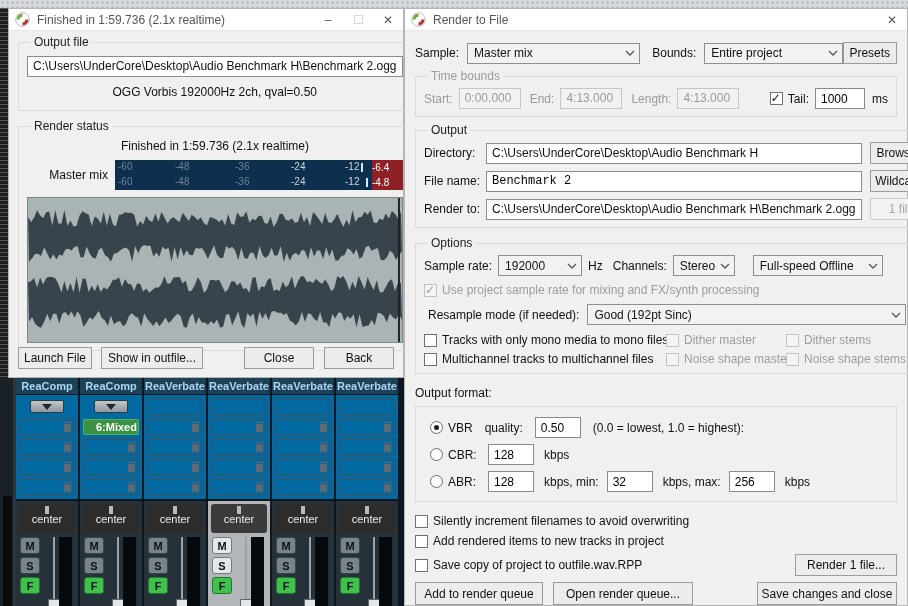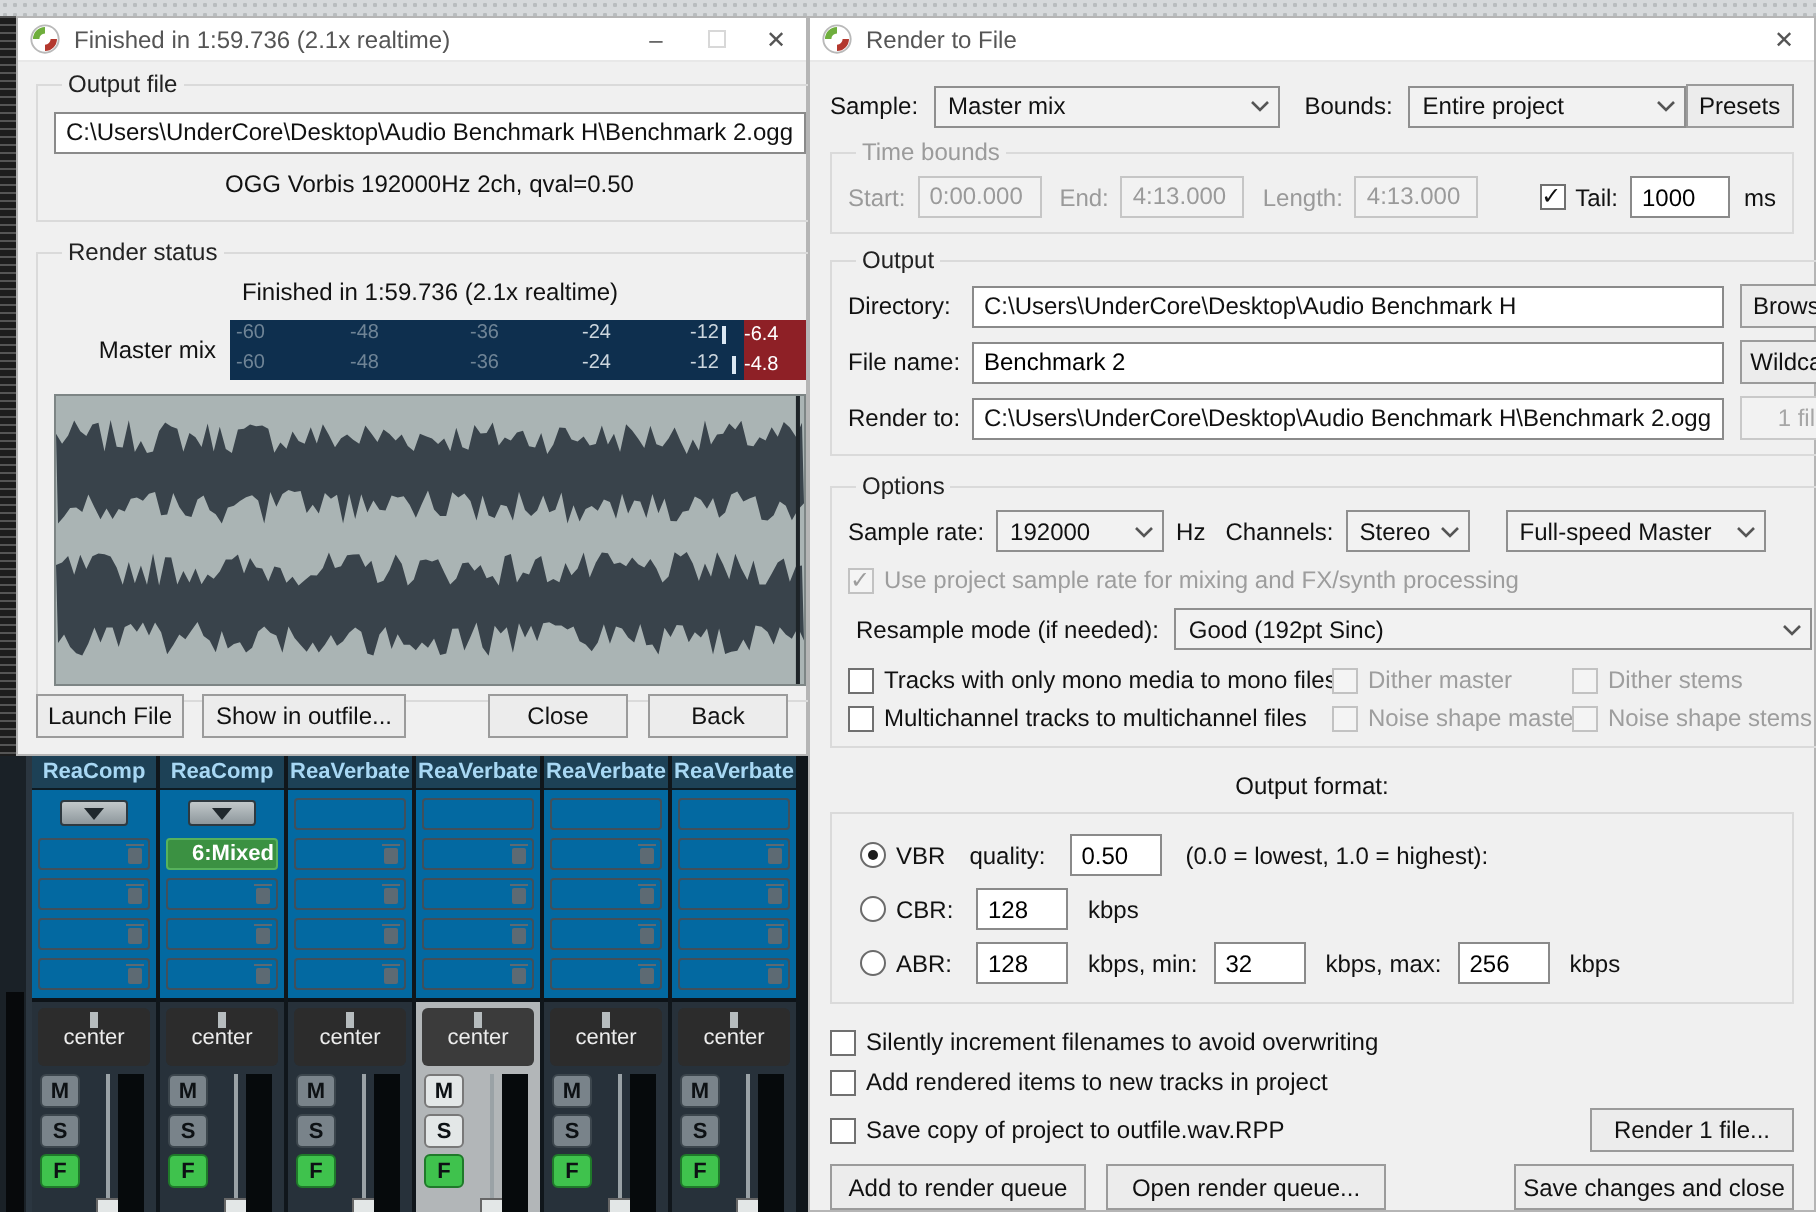--- a/index.html
+++ b/index.html
@@ -482,21 +482,21 @@
 
       <fieldset style="margin-top:6px;">
         <legend>Output</legend>
         <div class="row">
           <span style="width:62px">Directory:</span>
           <div class="field" style="flex:1">C:\Users\UnderCore\Desktop\Audio Benchmark H</div>
           <div class="btn" style="width:64px;margin-left:8px">Browse...</div>
         </div>
         <div class="row" style="margin-top:6px;">
           <span style="width:62px">File name:</span>
-          <input class="field" style="flex: 1 1 0%;" value="Benchmark 2">
+          <input class="field" style="flex: 1 1 0%; font-family: Liberation Mono, monospace;" value="Benchmark 2">
           <div class="btn" style="width:64px;margin-left:8px">Wildcards</div>
         </div>
         <div class="row" style="margin-top:6px;">
           <span style="width:62px">Render to:</span>
           <div class="field" style="flex:1">C:\Users\UnderCore\Desktop\Audio Benchmark H\Benchmark 2.ogg</div>
           <div class="btn disabled" style="width:64px;margin-left:8px">1 file</div>
         </div>
       </fieldset>
 
       <fieldset style="margin-top:8px;">
@@ -511,21 +511,21 @@
           </div>
           <span style="margin-left:6px">Hz</span>
           <span style="margin-left:10px">Channels:</span>
           <div class="combo" style="width:62px;margin-left:6px">
             <span class="cval">Stereo</span>
             <svg class="chev" width="10" height="6">
                 <polyline points="1,1 5,5 9,1" fill="none" stroke="#555" stroke-width="1.3"></polyline>
               </svg>
           </div>
           <div class="combo" style="width:130px;margin-left:18px">
-            <span class="cval">Full-speed Master</span>
+            <span class="cval">Full-speed Offline</span>
             <svg class="chev" width="10" height="6">
                 <polyline points="1,1 5,5 9,1" fill="none" stroke="#555" stroke-width="1.3"></polyline>
               </svg>
           </div>
         </div>
         <div class="row" style="margin-top:7px;">
           <label class="cb dis">
             <span class="cbbox checked"></span>
             <span>Use project sample rate for mixing and FX/synth processing</span>
           </label>
@@ -562,21 +562,21 @@
             <span class="cbbox"></span>
             <span>Noise shape master</span>
           </label>
           <label class="cb dis">
             <span class="cbbox"></span>
             <span>Noise shape stems</span>
           </label>
         </div>
       </fieldset>
 
-      <div class="row" style="margin-top:12px;justify-content:center;">
+      <div class="row" style="margin-top:12px;">
         <span>Output format:</span>
       </div>
 
       <fieldset style="margin-top:6px;padding:10px 8px 9px 14px;">
         <div class="row">
           <span class="radio sel"></span>
           <span style="margin-left:5px">VBR</span>
           <span style="margin-left:12px">quality:</span>
           <input class="field" style="width: 46px; margin-left: 12px;" value="0.50">
           <span style="margin-left:12px">(0.0 = lowest, 1.0 = highest):</span>

